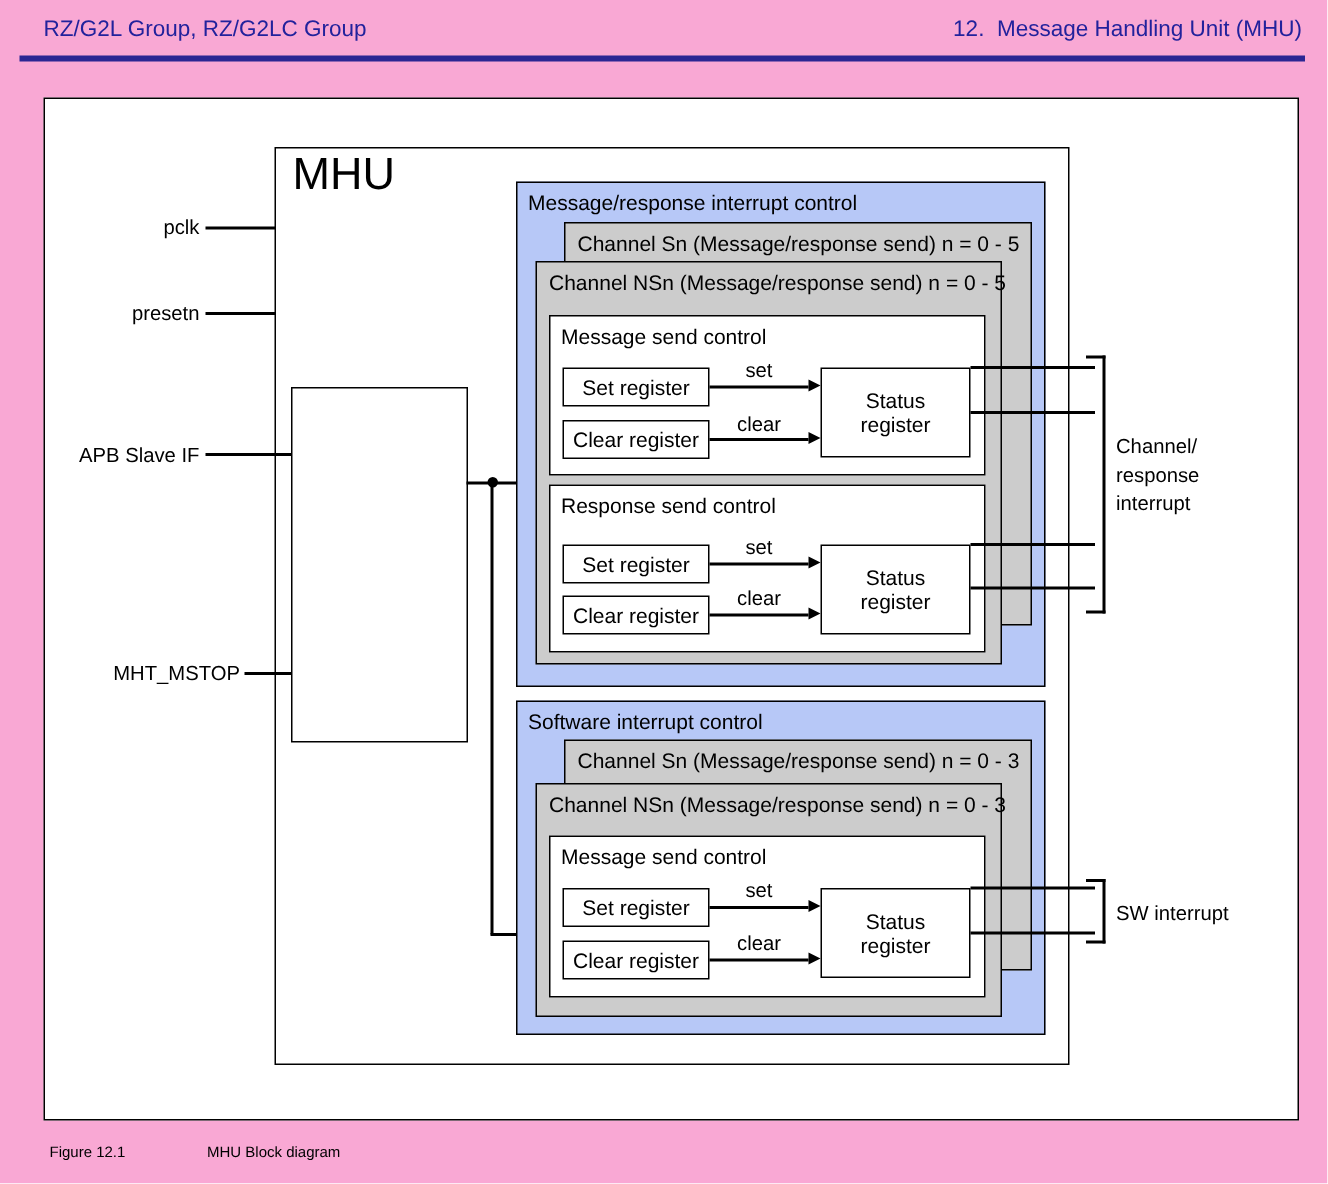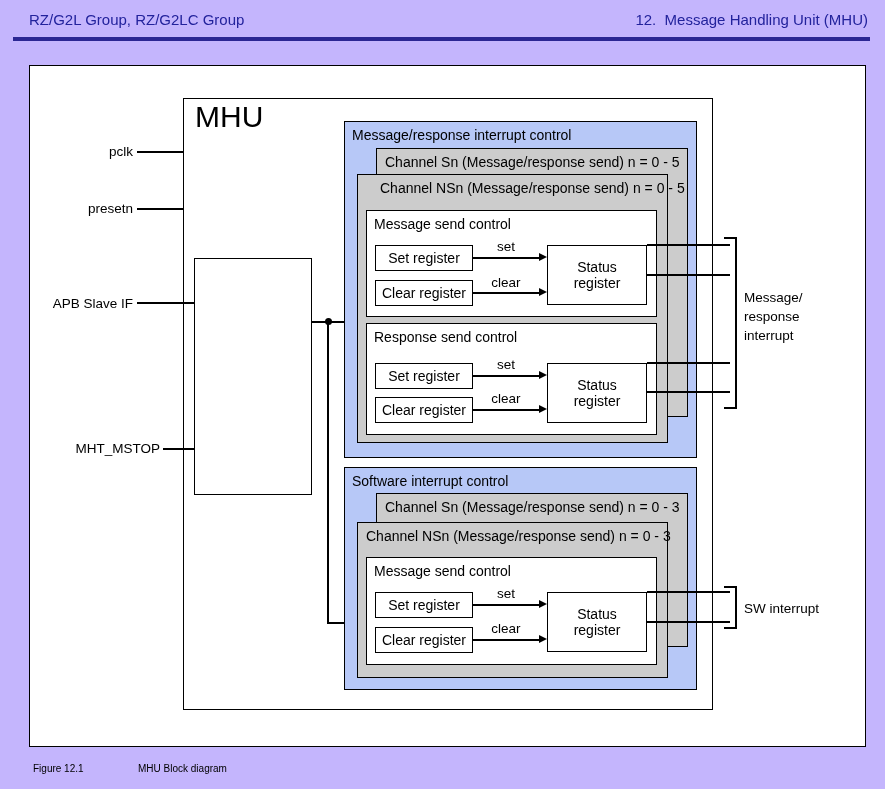--- a/index.html
+++ b/index.html
@@ -5,21 +5,21 @@
   :root{
     --header-blue:#22229c;
     --rule-blue:#2b2693;
     --panel-blue:#b7c8f7;
     --channel-gray:#cccccc;
     --ink:#000000;
   }
   *{box-sizing:border-box;margin:0;padding:0;}
   html,body{background:#ffffff;}
   body{font-family:"Liberation Sans","DejaVu Sans",sans-serif;color:var(--ink);}
-  .page{position:relative;width:885px;height:789px;background:#c4b5fd;overflow:hidden;}
+  .page{position:relative;width:885px;height:789px;background:#f9a8d4;overflow:hidden;}
   .abs{position:absolute;}
   .hdr{font-size:15px;color:var(--header-blue);white-space:pre;}
   .rule{background:var(--rule-blue);}
   .frame{border:1px solid var(--ink);background:#fff;}
   .box{border:1.4px solid var(--ink);background:#fff;}
   .panel{border:1.4px solid var(--ink);background:var(--panel-blue);}
   .chan{border:1.4px solid var(--ink);background:var(--channel-gray);}
   .lbl{font-size:13.5px;line-height:16px;white-space:nowrap;}
   .t{font-size:14px;line-height:16px;white-space:nowrap;}
   .ctr{display:flex;align-items:center;justify-content:center;text-align:center;font-size:14px;line-height:16px;}
@@ -66,21 +66,21 @@
   <div class="abs hline" style="left:327px;top:622px;width:17px;"></div>
   <div class="abs dot" style="left:325px;top:318px;"></div>
 
   <div class="abs panel" style="left:344px;top:121px;width:353px;height:337px;"></div>
   <div class="abs t" style="left:352px;top:127px;">Message/response interrupt control</div>
 
   <div class="abs chan" style="left:376px;top:148px;width:312px;height:269px;"></div>
   <div class="abs t" style="left:385px;top:154px;">Channel Sn (Message/response send) n = 0 - 5</div>
 
   <div class="abs chan" style="left:357px;top:174px;width:311px;height:269px;"></div>
-  <div class="abs t" style="left:380px;top:180px;text-align:center;">Channel NSn (Message/response send) n = 0 - 5</div>
+  <div class="abs t" style="left:366px;top:180px;text-align:center;">Channel NSn (Message/response send) n = 0 - 5</div>
 
   <div class="abs box" style="left:366px;top:210px;width:291px;height:107px;"></div>
   <div class="abs t" style="left:374px;top:216px;">Message send control</div>
   <div class="abs box ctr" style="left:375px;top:245px;width:98px;height:26px;">
       <span>Set register</span>
     </div>
   <div class="abs box ctr" style="left:375px;top:280px;width:98px;height:26px;">
       <span>Clear register</span>
     </div>
   <div class="abs box ctr" style="left:547px;top:245px;width:100px;height:60px;">
@@ -139,21 +139,21 @@
   <div class="abs arrhead" style="left:539px;top:635px;"></div>
 
   <div class="abs hline" style="left:647px;top:244px;width:83px;"></div>
   <div class="abs hline" style="left:647px;top:274px;width:83px;"></div>
   <div class="abs hline" style="left:647px;top:362px;width:83px;"></div>
   <div class="abs hline" style="left:647px;top:391px;width:83px;"></div>
   <div class="abs hline" style="left:724px;top:237px;width:13px;"></div>
   <div class="abs vline" style="left:735px;top:237px;height:172px;"></div>
   <div class="abs hline" style="left:724px;top:407px;width:13px;"></div>
   <div class="abs outlbl" style="left:744px;top:288px;">
-    <div>Message/</div>
+    <div>Channel/</div>
     <div>response</div>
     <div>interrupt</div>
   </div>
 
   <div class="abs hline" style="left:647px;top:591px;width:83px;"></div>
   <div class="abs hline" style="left:647px;top:621px;width:83px;"></div>
   <div class="abs hline" style="left:724px;top:586px;width:13px;"></div>
   <div class="abs vline" style="left:735px;top:586px;height:43px;"></div>
   <div class="abs hline" style="left:724px;top:627px;width:13px;"></div>
   <div class="abs outlbl" style="left:744px;top:599px;">SW interrupt</div>

